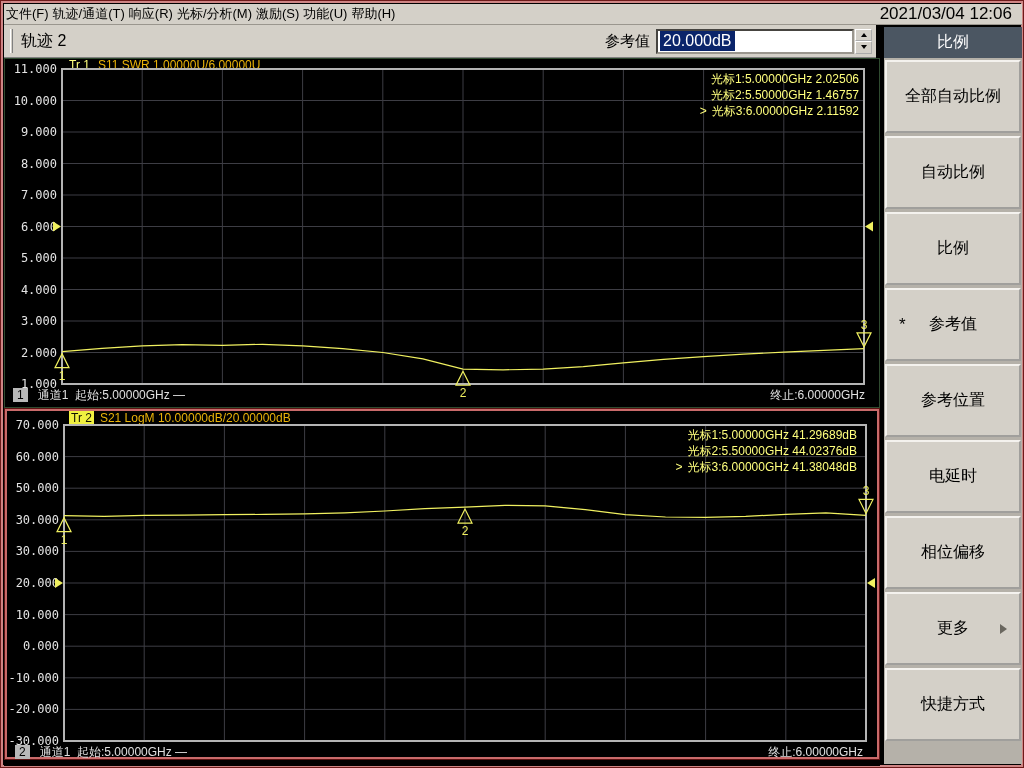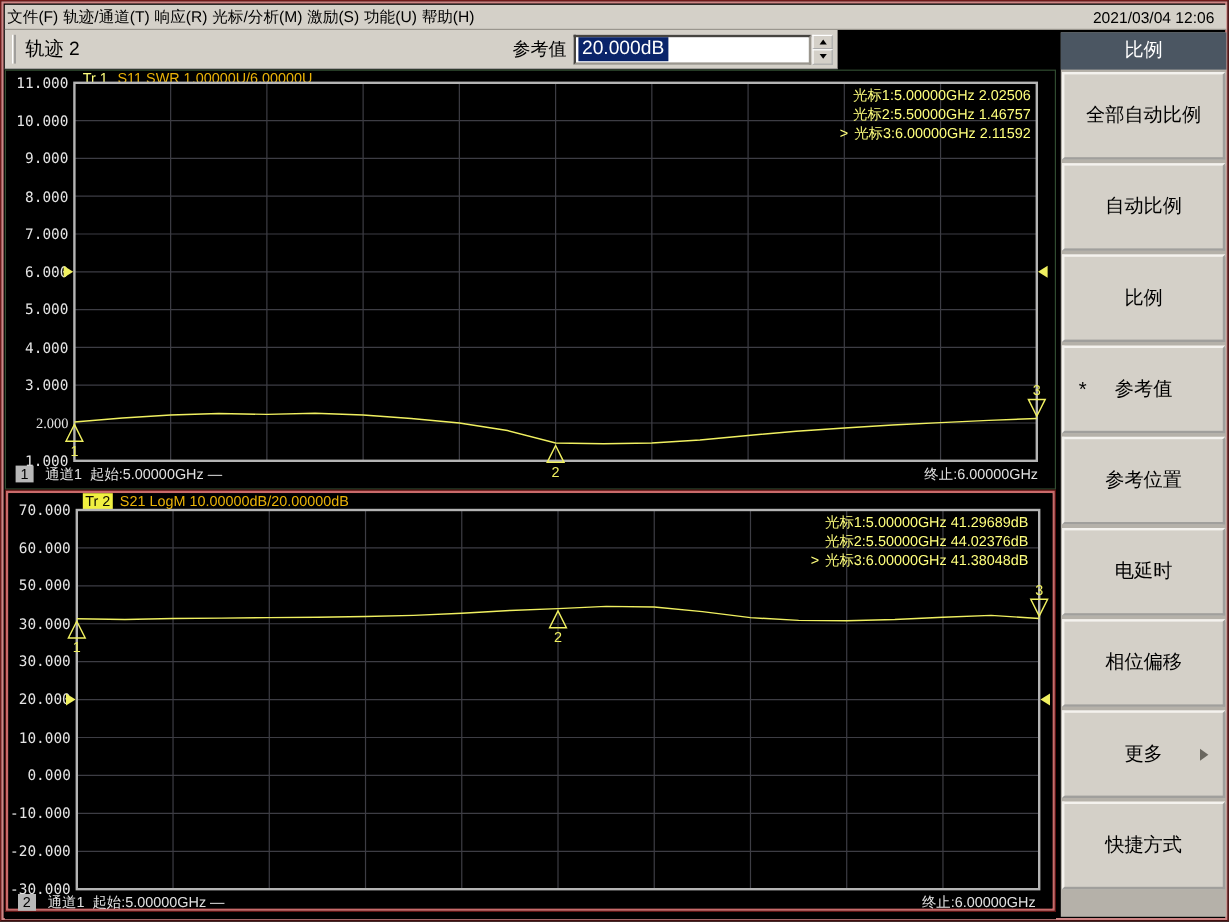--- a/index.html
+++ b/index.html
@@ -4,23 +4,23 @@
 <style>
   html,body{margin:0;padding:0;background:#555;}
   *{box-sizing:border-box;font-family:"Liberation Sans",sans-serif;}
   .frame{position:relative;width:1024px;height:768px;background:#000;
          border:1px solid #6e1a1a;box-shadow:inset 0 0 0 2px #cf8585;overflow:hidden;}
   
   .menubar{position:absolute;left:3px;top:3px;width:1018px;height:21px;background:#d4d0c8;
            display:flex;align-items:center;border-bottom:1px solid #9a968e;}
   .menu-items{display:flex;height:100%;align-items:center;}
   .menu-item{padding:0 2px;font-size:13px;color:#000;line-height:20px;cursor:default;}
-  .datetime{margin-left:auto;padding-right:10px;font-size:13px;color:#000;}
-  
-  .toolbar{position:absolute;left:3px;top:24px;width:694px;height:33px;background:#d4d0c8;
+  .datetime{margin-left:auto;padding-right:10px;font-size:17px;color:#000;}
+  
+  .toolbar{position:absolute;left:3px;top:24px;width:872px;height:33px;background:#d4d0c8;
            display:flex;align-items:center;border-bottom:1px solid #808080;}
   .grip{width:3px;height:24px;margin-left:6px;border-left:1px solid #fff;border-right:1px solid #808080;}
   .trace-label{font-size:16px;color:#000;margin-left:8px;}
   .ref-group{margin-left:auto;display:flex;align-items:center;margin-right:4px;}
   .ref-label{font-size:15px;color:#000;margin-right:6px;}
   .ref-input{width:198px;height:25px;background:#fff;border:2px inset #9a968e;
              display:flex;align-items:center;padding-left:2px;font-size:16px;}
   .ref-input .sel{background:#0a246a;color:#fff;padding:1px 3px;}
   .spinner{width:17px;height:25px;display:flex;flex-direction:column;margin-left:1px;}
   .spin{flex:1;background:#d4d0c8;border:1px outset #fff;position:relative;cursor:pointer;}
@@ -101,21 +101,21 @@
         <div class="ptitle" style="top: -1px;"><span class="tbadge">Tr 1</span><span class="ttext">S11 SWR 1.00000U/6.00000U</span></div>
         <div class="ytick" style="top: 3px;">11.000</div>
         <div class="ytick" style="top: 34.5px;">10.000</div>
         <div class="ytick" style="top: 66px;">9.000</div>
         <div class="ytick" style="top: 97.5px;">8.000</div>
         <div class="ytick" style="top: 129px;">7.000</div>
         <div class="ytick" style="top: 160.5px;">6.000</div>
         <div class="ytick" style="top: 192px;">5.000</div>
         <div class="ytick" style="top: 223.5px;">4.000</div>
         <div class="ytick" style="top: 255px;">3.000</div>
-        <div class="ytick" style="top: 286.5px; font-family: Liberation Serif, serif;">2.000</div>
+        <div class="ytick" style="top: 286.5px;">2.000</div>
         <div class="ytick" style="top: 318px;">1.000</div>
         <svg class="plot-svg" width="876" height="350" viewBox="0 0 876 350">
           <line x1="137.2" y1="10" x2="137.2" y2="325" stroke="#3d3d44" stroke-width="1"></line>
           <line x1="57" y1="41.5" x2="859" y2="41.5" stroke="#3d3d44" stroke-width="1"></line>
           <line x1="217.4" y1="10" x2="217.4" y2="325" stroke="#3d3d44" stroke-width="1"></line>
           <line x1="57" y1="73" x2="859" y2="73" stroke="#3d3d44" stroke-width="1"></line>
           <line x1="297.6" y1="10" x2="297.6" y2="325" stroke="#3d3d44" stroke-width="1"></line>
           <line x1="57" y1="104.5" x2="859" y2="104.5" stroke="#3d3d44" stroke-width="1"></line>
           <line x1="377.8" y1="10" x2="377.8" y2="325" stroke="#3d3d44" stroke-width="1"></line>
           <line x1="57" y1="136" x2="859" y2="136" stroke="#3d3d44" stroke-width="1"></line>

